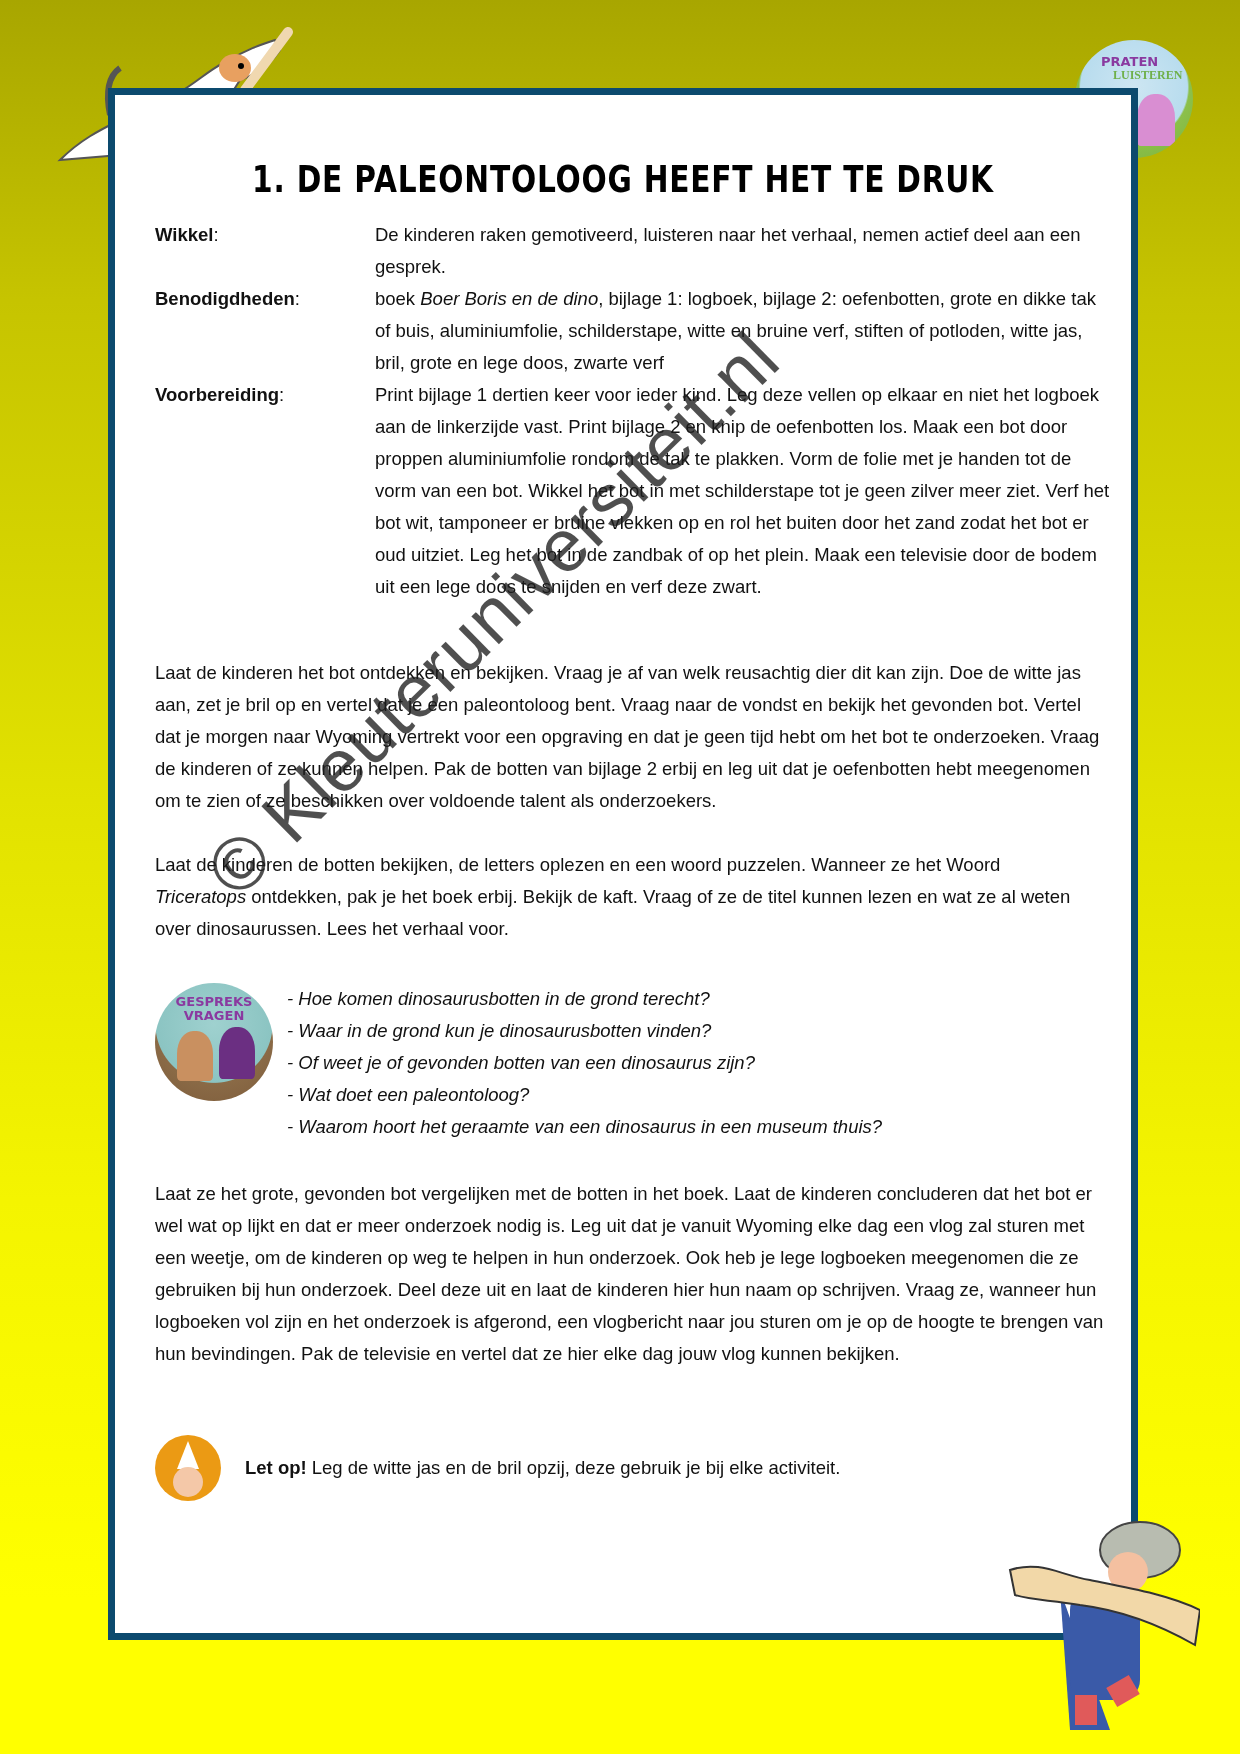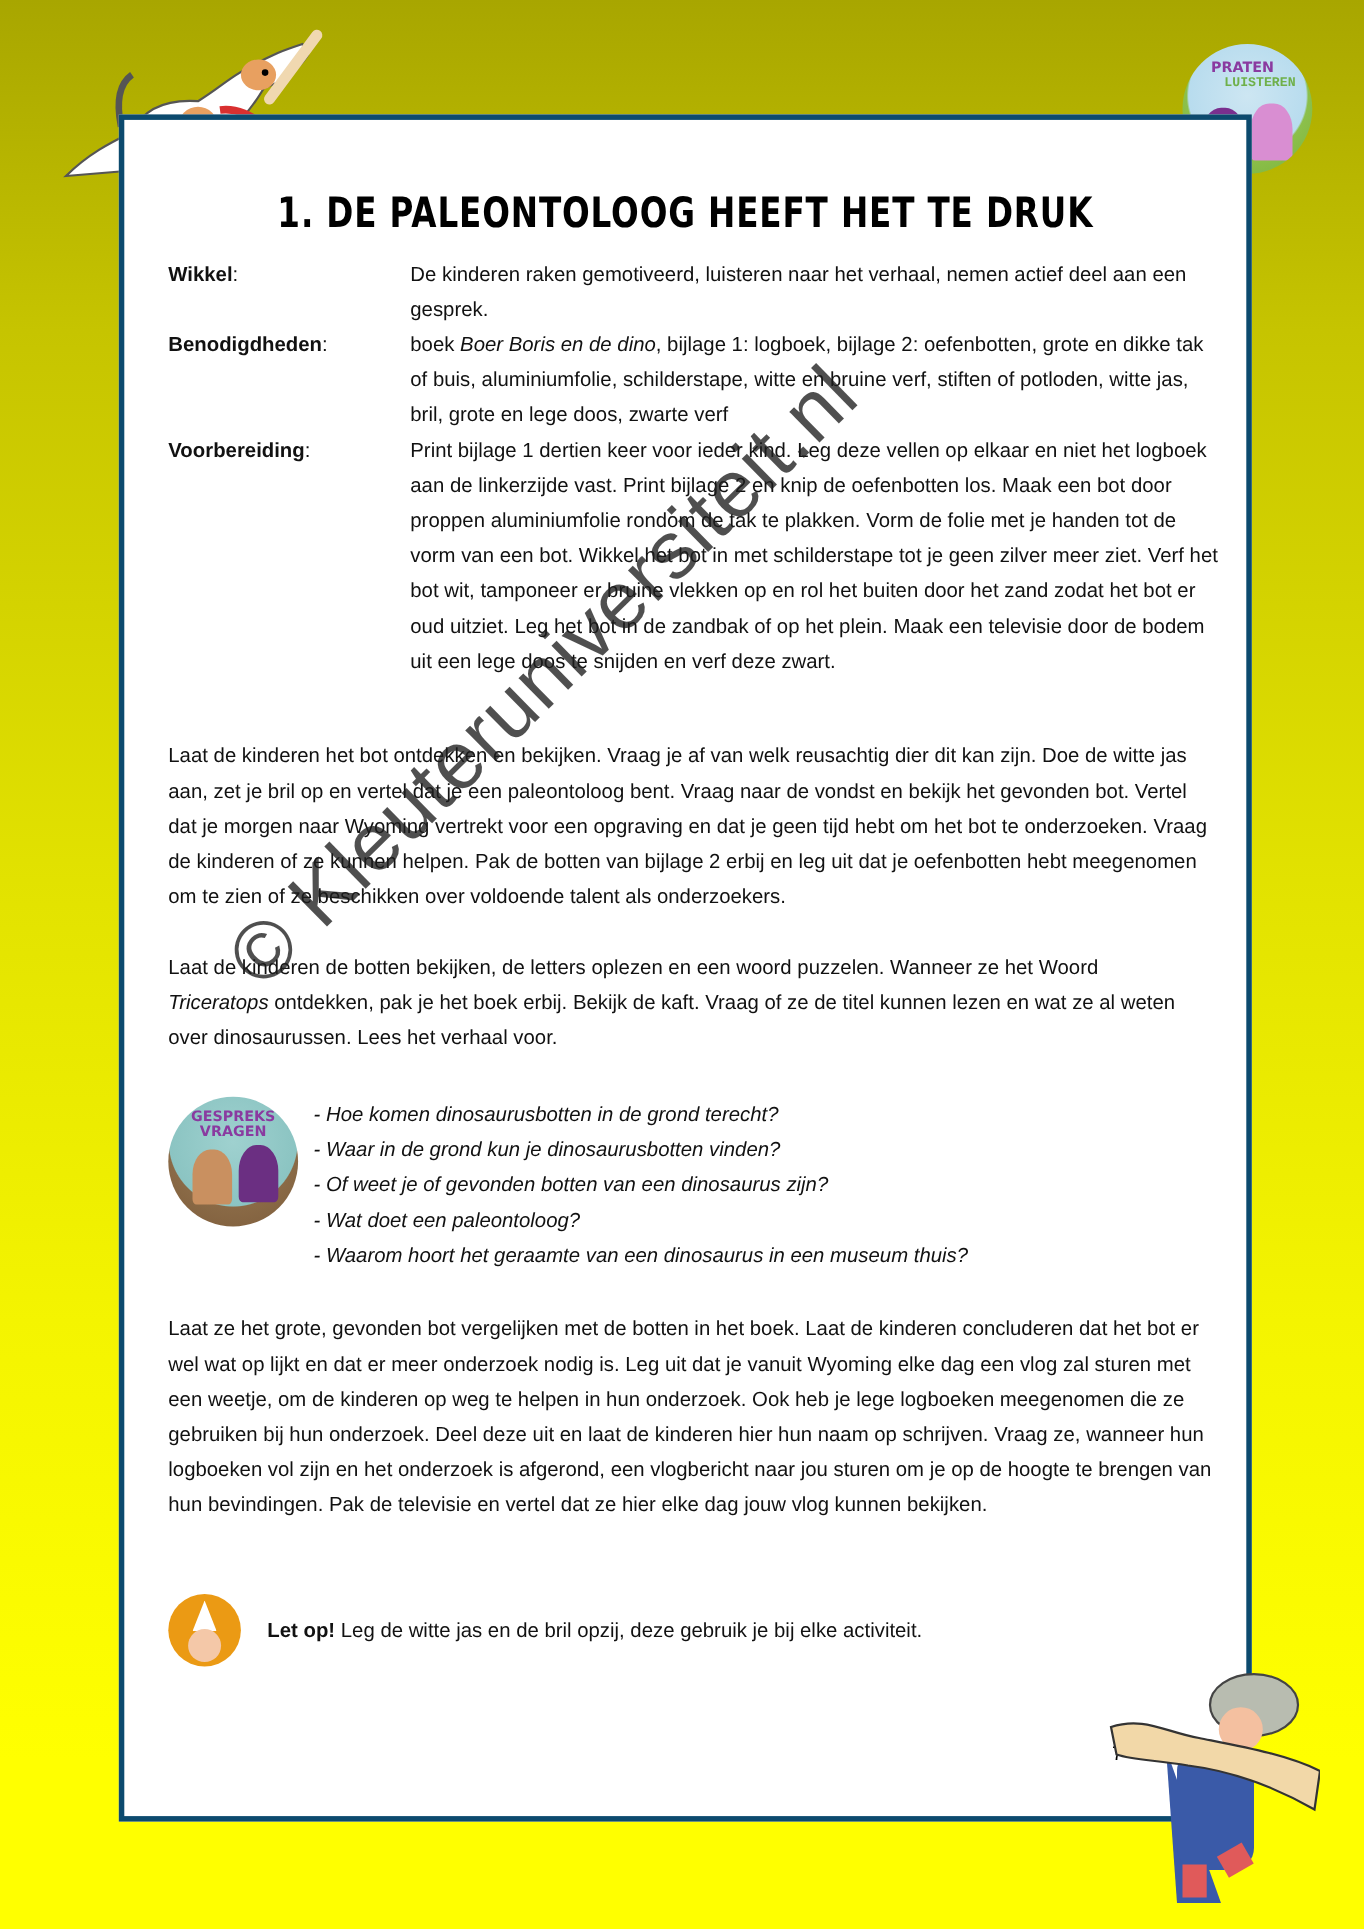--- a/index.html
+++ b/index.html
@@ -3,22 +3,22 @@
 <meta charset="utf-8">
 <style>
   * { box-sizing: border-box; margin: 0; padding: 0; }
   html, body { width: 1240px; height: 1754px; overflow: hidden; }
   body {
     position: relative;
     background: linear-gradient(to bottom, #a8a600 0px, #c6c400 300px, #e2e200 800px, #f4f400 1200px, #ffff00 1600px);
     font-family: "Liberation Sans", sans-serif;
   }
   .page {
-    position: absolute; left: 108px; top: 104px; width: 1030px; height: 1552px;
-    background: #ffffff; border: 5px solid #0c4a6e;
+    position: absolute; left: 108px; top: 88px; width: 1030px; height: 1552px;
+    background: #ffffff; border: 7px solid #0c4a6e;
   }
   .title {
     position: absolute; left: 0; right: 0; top: 62px; text-align: center;
     font-family: "DejaVu Sans", sans-serif; font-weight: 900; font-size: 38px;
     letter-spacing: 1px; color: #000; transform: scaleX(0.78); transform-origin: center;
     text-transform: uppercase;
   }
   .body-text {
     font-family: "Liberation Sans", sans-serif; font-size: 18.5px; line-height: 32px; color: #111;
   }
@@ -59,21 +59,21 @@
     transform: rotate(-44.5deg); transform-origin: left center; white-space: nowrap; pointer-events: none;
     letter-spacing: 1px;
   }
   .dog { position: absolute; left: 40px; top: 20px; width: 270px; height: 150px; }
   .badge-top {
     position: absolute; left: 1075px; top: 40px; width: 118px; height: 118px; border-radius: 50%;
     background: radial-gradient(circle at 50% 40%, #cde6f2 0%, #b8dcee 58%, #8cc04a 60%, #7bb23c 100%);
     overflow: hidden;
   }
   .badge-top .l1 { position: absolute; left: 26px; top: 14px; font-family: "DejaVu Sans", sans-serif; font-weight: bold; font-size: 13px; color: #8a3aa0; }
-  .badge-top .l2 { position: absolute; left: 38px; top: 28px; font-family: Liberation Mono, monospace; font-weight: bold; font-size: 12px; color: #6fb04a; }
+  .badge-top .l2 { position: absolute; left: 38px; top: 28px; font-family: Liberation Serif, serif; font-weight: bold; font-size: 12px; color: #6fb04a; }
   .badge-top .k1 { position: absolute; left: 18px; top: 58px; width: 38px; height: 50px; background: #7a2f8e; border-radius: 45% 45% 10% 10%; }
   .badge-top .k2 { position: absolute; left: 62px; top: 54px; width: 38px; height: 52px; background: #d98ed2; border-radius: 45% 45% 10% 10%; }
   .boy { position: absolute; left: 1000px; top: 1500px; width: 200px; height: 230px; }
 </style>
 </head>
 <body>
 
 <svg class="dog" viewBox="0 0 270 150">
   <path d="M20 140 C40 120 60 110 80 100 C90 80 110 70 140 72 C160 60 175 45 190 40 C205 30 220 25 235 20 L240 30 C230 45 215 55 200 60 C185 85 170 100 150 110 C130 125 100 130 80 135 Z" fill="#ffffff" stroke="#555" stroke-width="2"></path>
   <ellipse cx="95" cy="108" rx="22" ry="20" fill="#e8a060"></ellipse>

